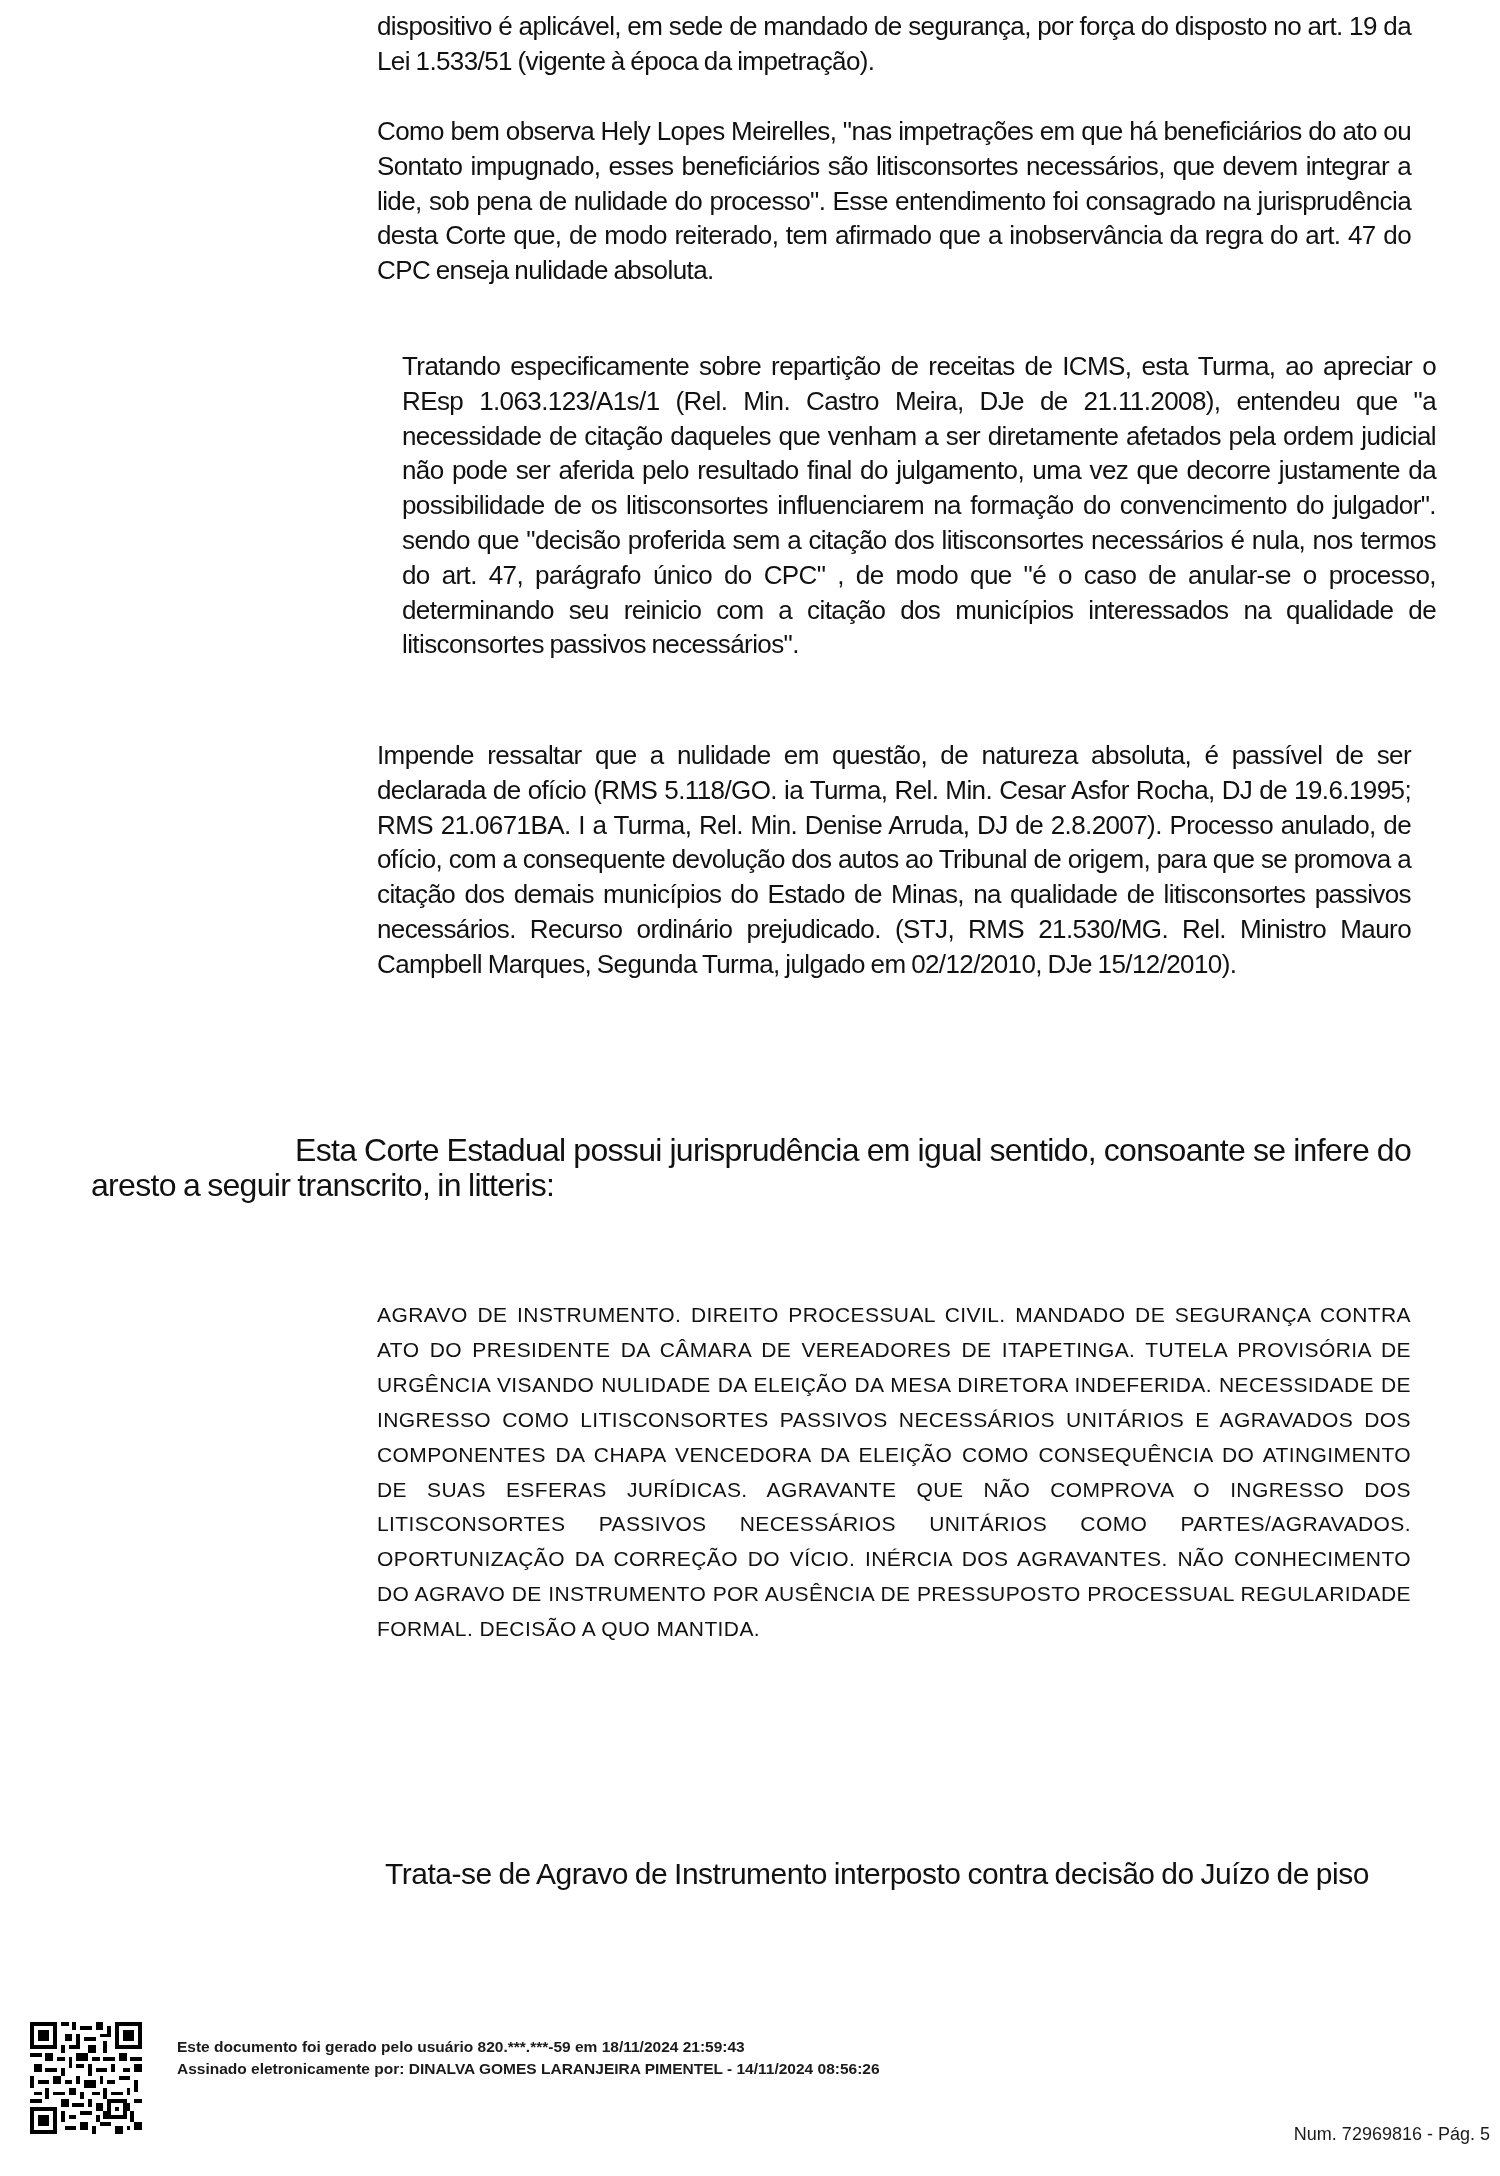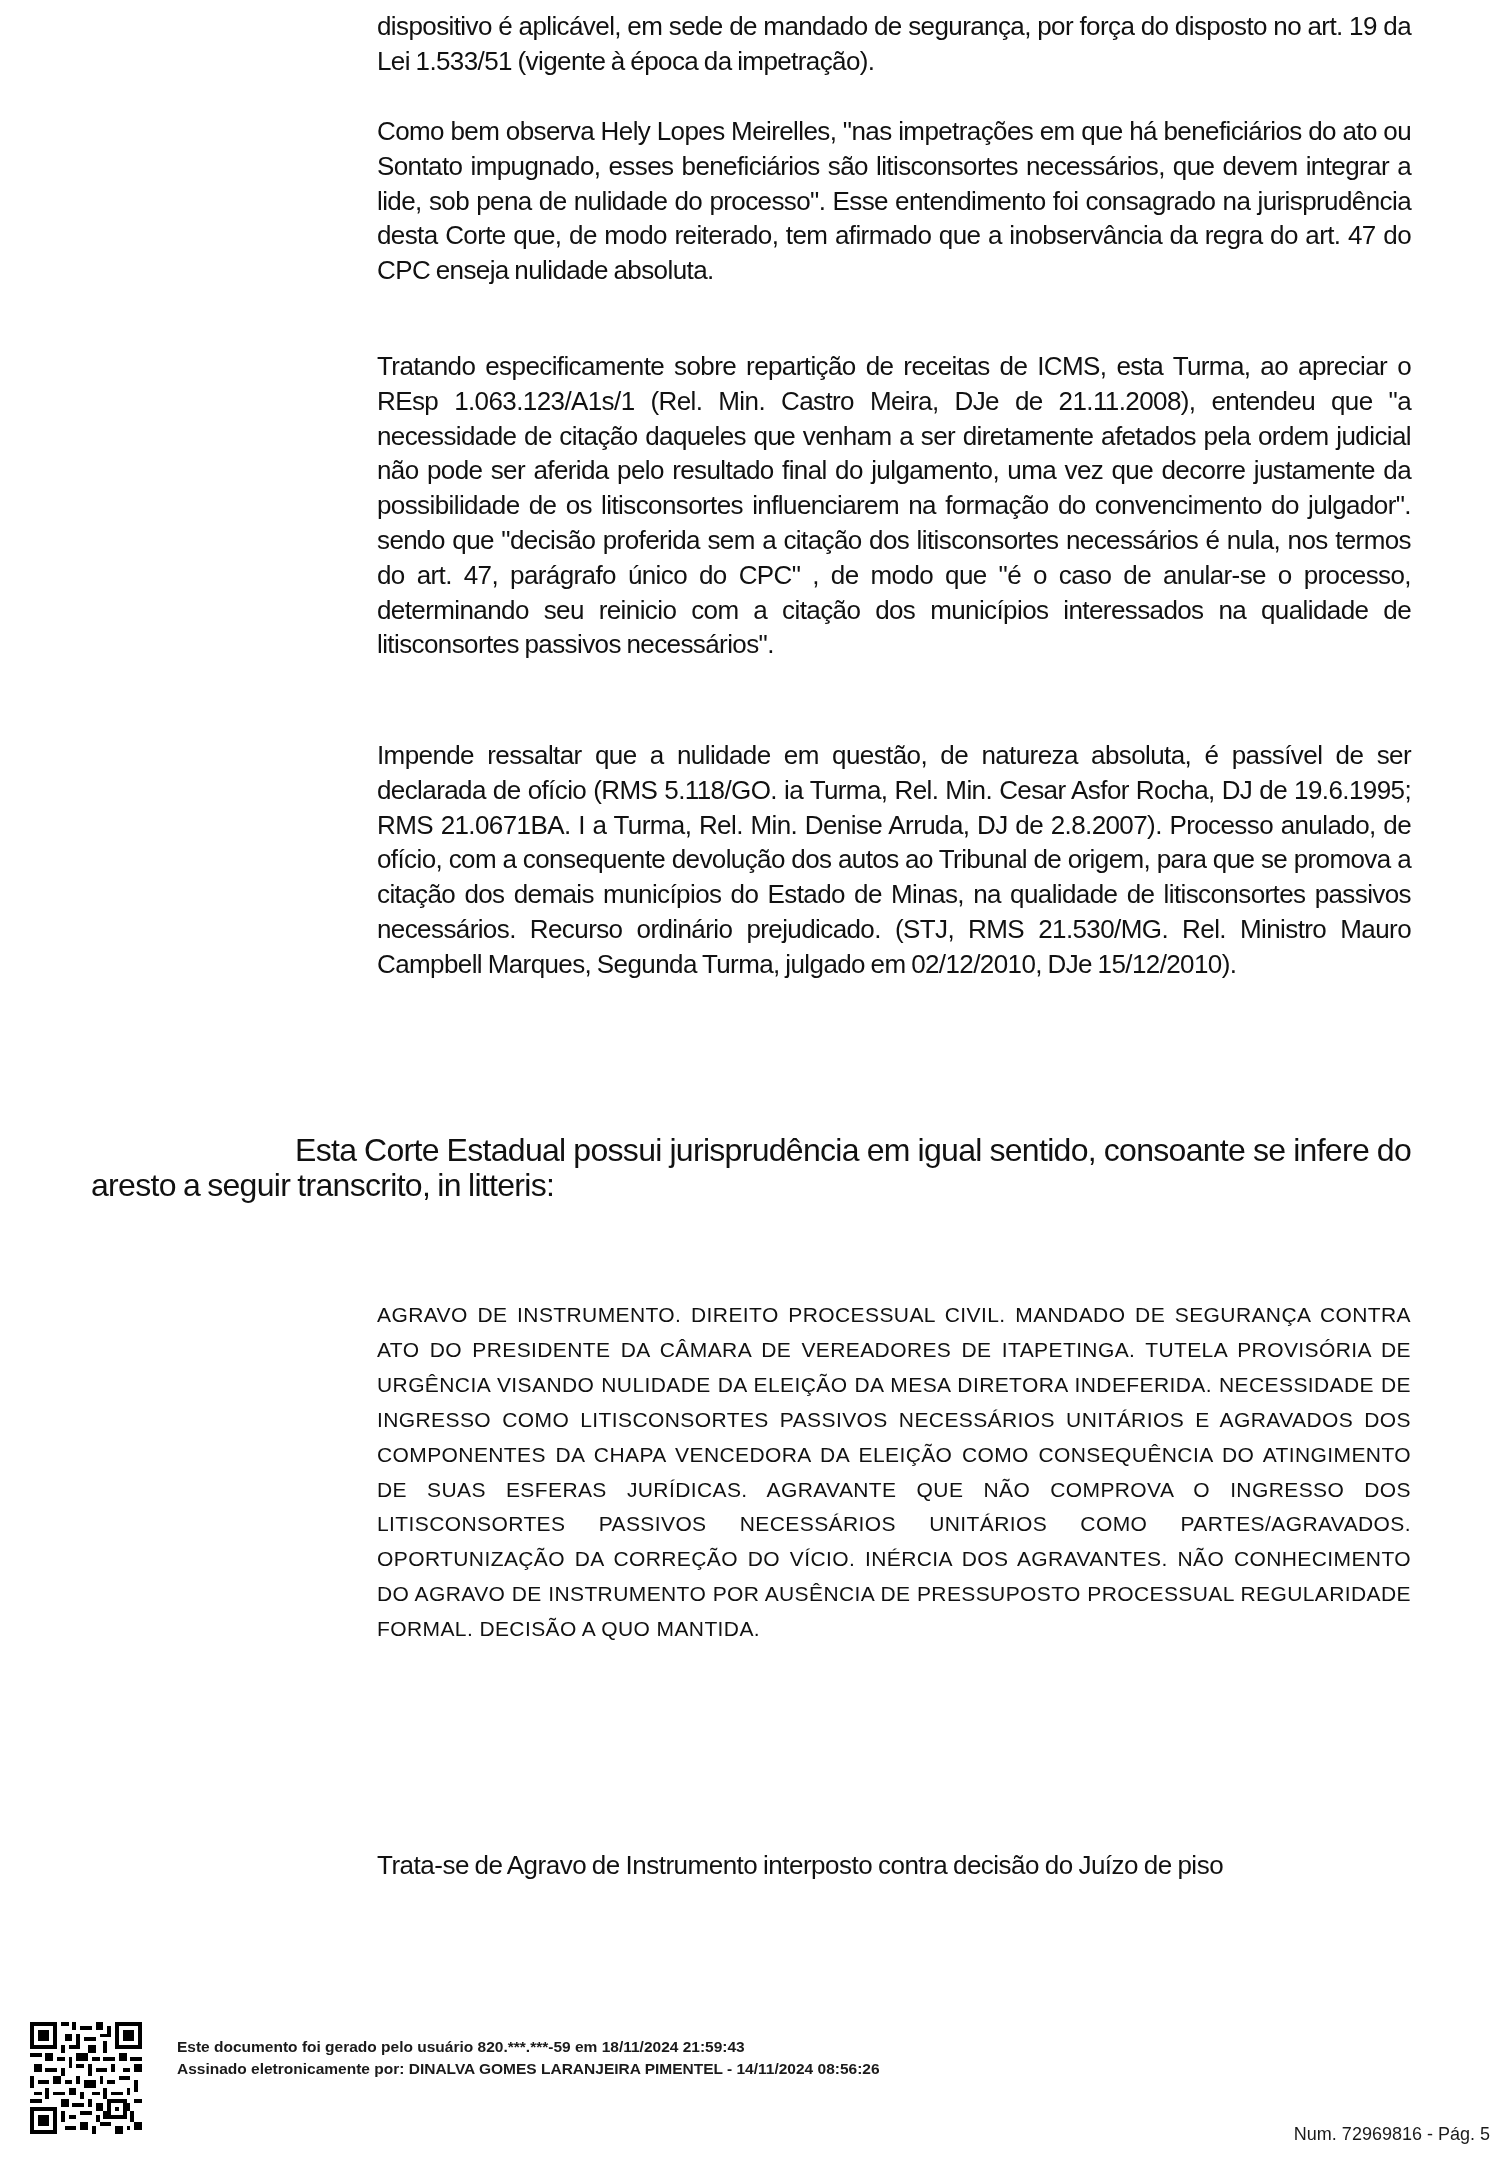--- a/index.html
+++ b/index.html
@@ -27,21 +27,21 @@
       line-height: 34.8px;
       text-align: justify;
       letter-spacing: -0.6px;
       word-spacing: -1px;
     }
     .quote p {
       margin: 0;
     }
     .q1 { top: 9px; }
     .q2 { top: 114px; }
-    .q3 { top: 349px; }
+    .q3 { top: 349px; margin-left: 25px; }
     .q4 { top: 738px; }
 
     .body-para {
       position: absolute;
       left: 91px;
       width: 1320px;
       top: 1133px;
       font-size: 32px;
       line-height: 35px;
       text-align: justify;
@@ -61,25 +61,25 @@
       text-align: justify;
       letter-spacing: 0.4px;
       margin: 0;
     }
 
     .trata {
       position: absolute;
       left: 377px;
       width: 1034px;
       top: 1848px;
-      font-size: 26px;
+      font-size: 30px;
       line-height: 35px;
       letter-spacing: -0.5px;
       word-spacing: -1px;
-      margin: 0;
+      margin: 8px;
       white-space: nowrap;
     }
 
     
     .qr {
       position: absolute;
       left: 30px;
       top: 2022px;
       width: 112px;
       height: 112px;

